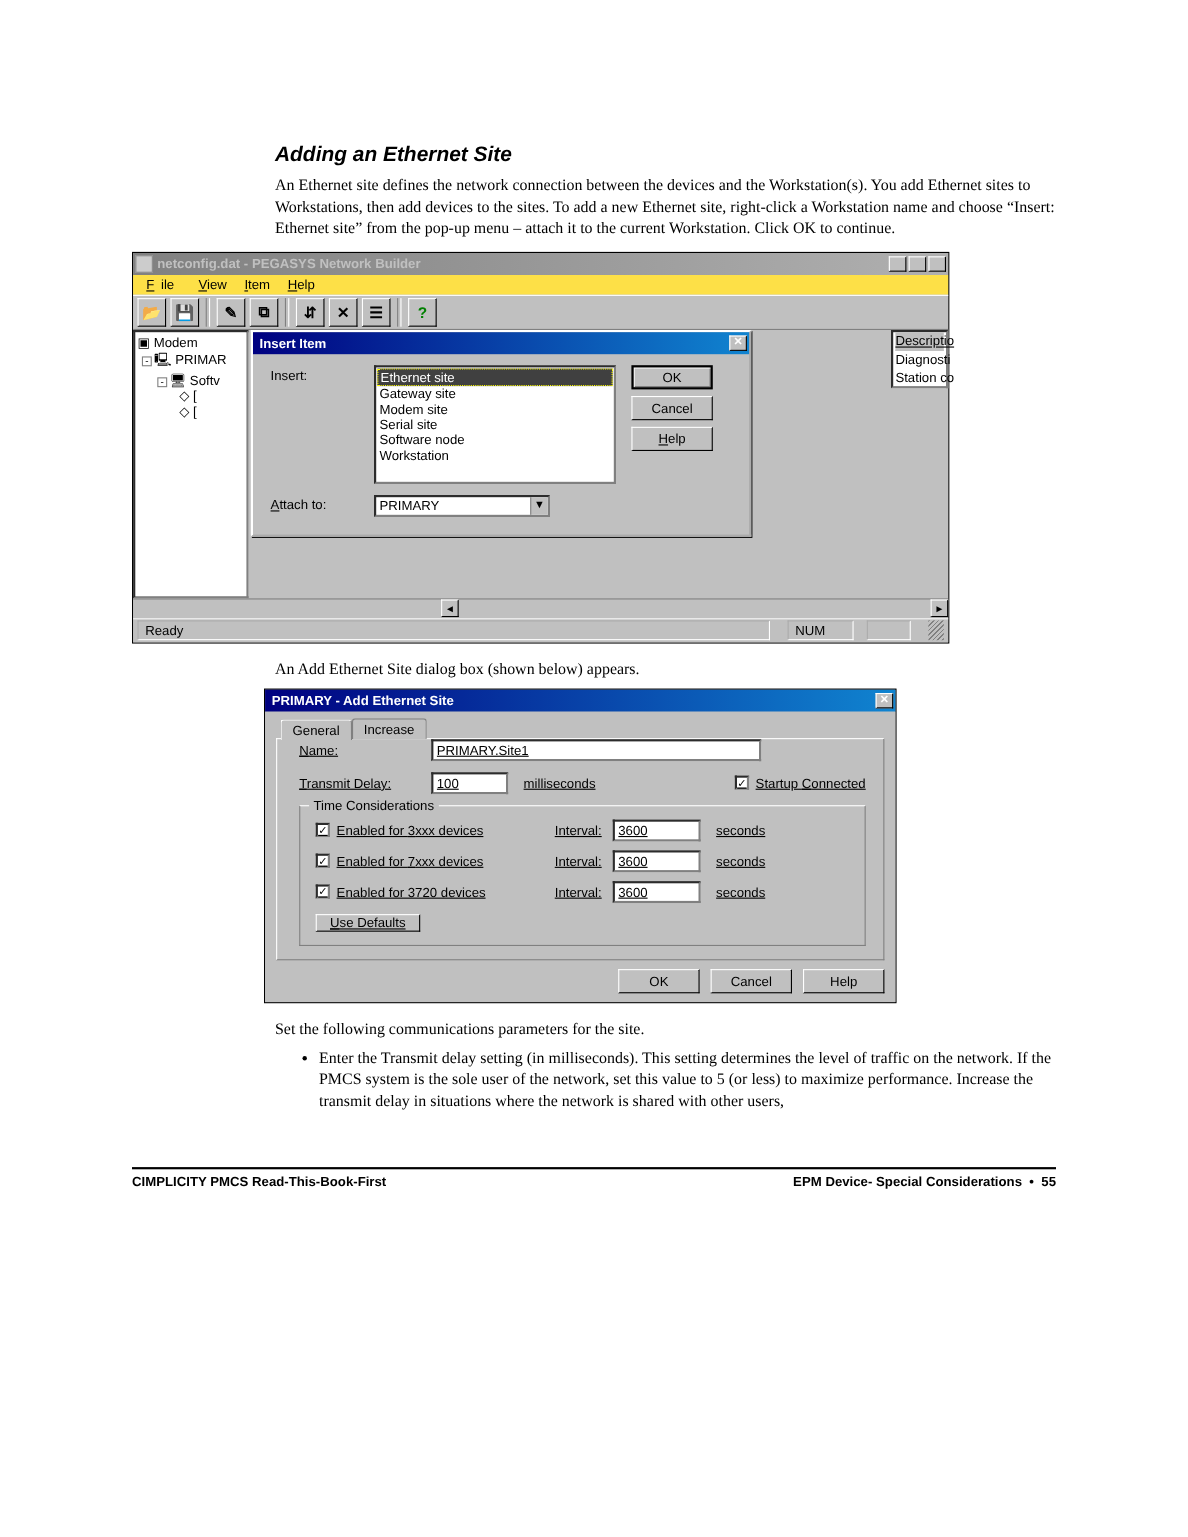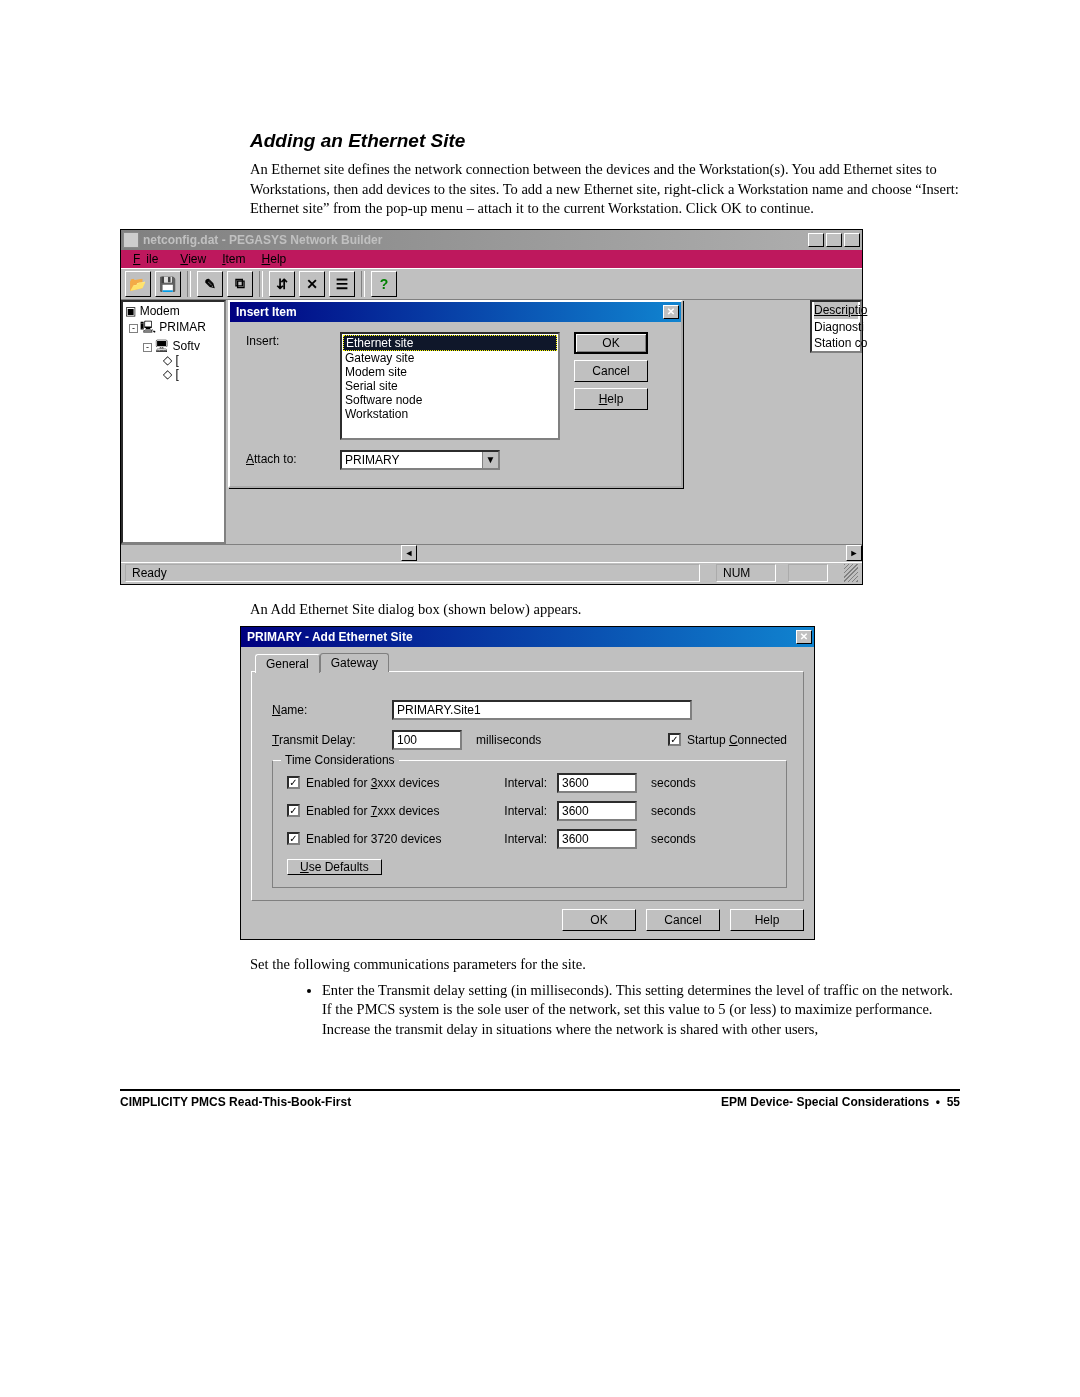--- a/index.html
+++ b/index.html
@@ -33,21 +33,20 @@
   p.caption {
     margin: 16px 0 8px 0;
   }
   ul.bullets {
     margin: 4px 0 0 0;
     padding-left: 40px;
   }
   ul.bullets li {
     margin-bottom: 6px;
     line-height: 1.35;
-    margin-left: 32px;
   }
   .screenshot-border {
     border: 1px solid #000;
     background: #c0c0c0;
     font-family: Tahoma, Arial, sans-serif;
     font-size: 12px;
   }
   .win-titlebar {
     display: flex;
     align-items: center;
@@ -68,21 +67,21 @@
   }
   .win-titlebar .tb-btns { display:flex; gap:2px; }
   .tb-btn {
     width: 16px; height: 14px; background:#c0c0c0;
     border: 1px solid #000;
     border-top-color:#fff; border-left-color:#fff;
     font-family: Arial; font-size: 10px; line-height:12px; text-align:center;
     font-weight:bold;
   }
   .menubar {
-    display:flex; gap:4px; padding: 2px 6px; background:#be185d;align-items:center;
+    display:flex; gap:4px; padding: 2px 6px; background:#fde047;align-items:center;
   }
   .menubar span { padding: 0 6px; }
   .menubar u { text-decoration: underline; }
   .toolbar {
     display:flex; align-items:center; gap:4px; padding: 2px 4px;
     background:#c0c0c0; border-top:1px solid #fff; border-bottom:1px solid #808080;
   }
   .tool-btn {
     width: 26px; height: 26px;
     background:#c0c0c0;
@@ -115,21 +114,21 @@
   .dlg-body { padding: 10px 10px 16px 16px; display:grid;
     grid-template-columns: 80px 220px 95px; column-gap: 14px; row-gap: 10px;
     align-items:start;
   }
   .dlg-label { padding-top:2px; }
   .listbox {
     background:#fff; border:2px inset #808080; height:108px; padding:1px;
     font-size:12px;
   }
   .listbox .opt { padding:0 2px; }
-  .listbox .opt.sel { background:#0f172a; color:#fff; border:1px dotted #ff0; }
+  .listbox .opt.sel { background:#404040; color:#fff; border:1px dotted #ff0; }
   .btn {
     width: 74px; height:22px; background:#c0c0c0;
     border:1px solid #000; border-top-color:#fff; border-left-color:#fff;
     text-align:center; line-height:20px; font-size:12px;
     margin-bottom:6px;
   }
   .btn.default { border:2px solid #000; box-shadow: inset 1px 1px 0 #fff, inset -1px -1px 0 #808080; line-height:18px; }
   .combo {
     display:flex; height:20px; width:160px;
     border:2px inset #808080; background:#fff; align-items:center;
@@ -155,21 +154,21 @@
   .shot2-body { padding: 6px 10px 8px 10px; background:#c0c0c0; }
   .tabs { display:flex; margin-bottom:-1px; margin-left:4px; }
   .tab {
     background:#c0c0c0; border:1px solid #808080; border-bottom:none;
     border-top-left-radius:3px; border-top-right-radius:3px;
     padding: 2px 10px; font-size:12px;
   }
   .tab.active { border-top-color:#fff; border-left-color:#fff; position:relative; top:1px; }
   .tab-panel {
     border:1px solid #808080; border-top-color:#fff; border-left-color:#fff;
-    background:#c0c0c0; padding: 28px 16px 12px 20px;
+    background:#c0c0c0; padding: 0 16px 12px 20px; text-decoration: underline;
   }
   .form-row { display:flex; align-items:center; margin-bottom:10px; font-size:12px; }
   .form-row .lbl { width:120px; }
   .text-field {
     background:#fff; border:2px inset #808080; height:20px; padding:0 3px; font-size:12px;
   }
   .fieldset {
     border:1px solid #808080; border-top-color:#fff; position:relative; padding: 12px 14px 10px 14px; margin-top:6px;
   }
   .fieldset .legend { position:absolute; top:-8px; left:8px; background:#c0c0c0; padding:0 4px; font-size:12px; }
@@ -294,21 +293,21 @@
     <div class="screenshot-border shot2">
       <div class="win-titlebar active">
         <span class="tb-title" style="padding-left:4px">PRIMARY - Add Ethernet Site</span>
         <span class="tb-btns">
             <span class="tb-btn">✕</span>
           </span>
       </div>
       <div class="shot2-body">
         <div class="tabs">
           <div class="tab active">General</div>
-          <div class="tab">Gateway</div>
+          <div class="tab">Increase</div>
         </div>
         <div class="tab-panel">
           <div class="form-row">
             <span class="lbl"><u>N</u>ame:</span>
             <input class="text-field" style="width: 300px;" value="PRIMARY.Site1">
           </div>
           <div class="form-row">
             <span class="lbl"><u>T</u>ransmit Delay:</span>
             <input class="text-field" style="width: 70px;" value="100">
             <span style="margin:0 20px 0 14px">milliseconds</span>

